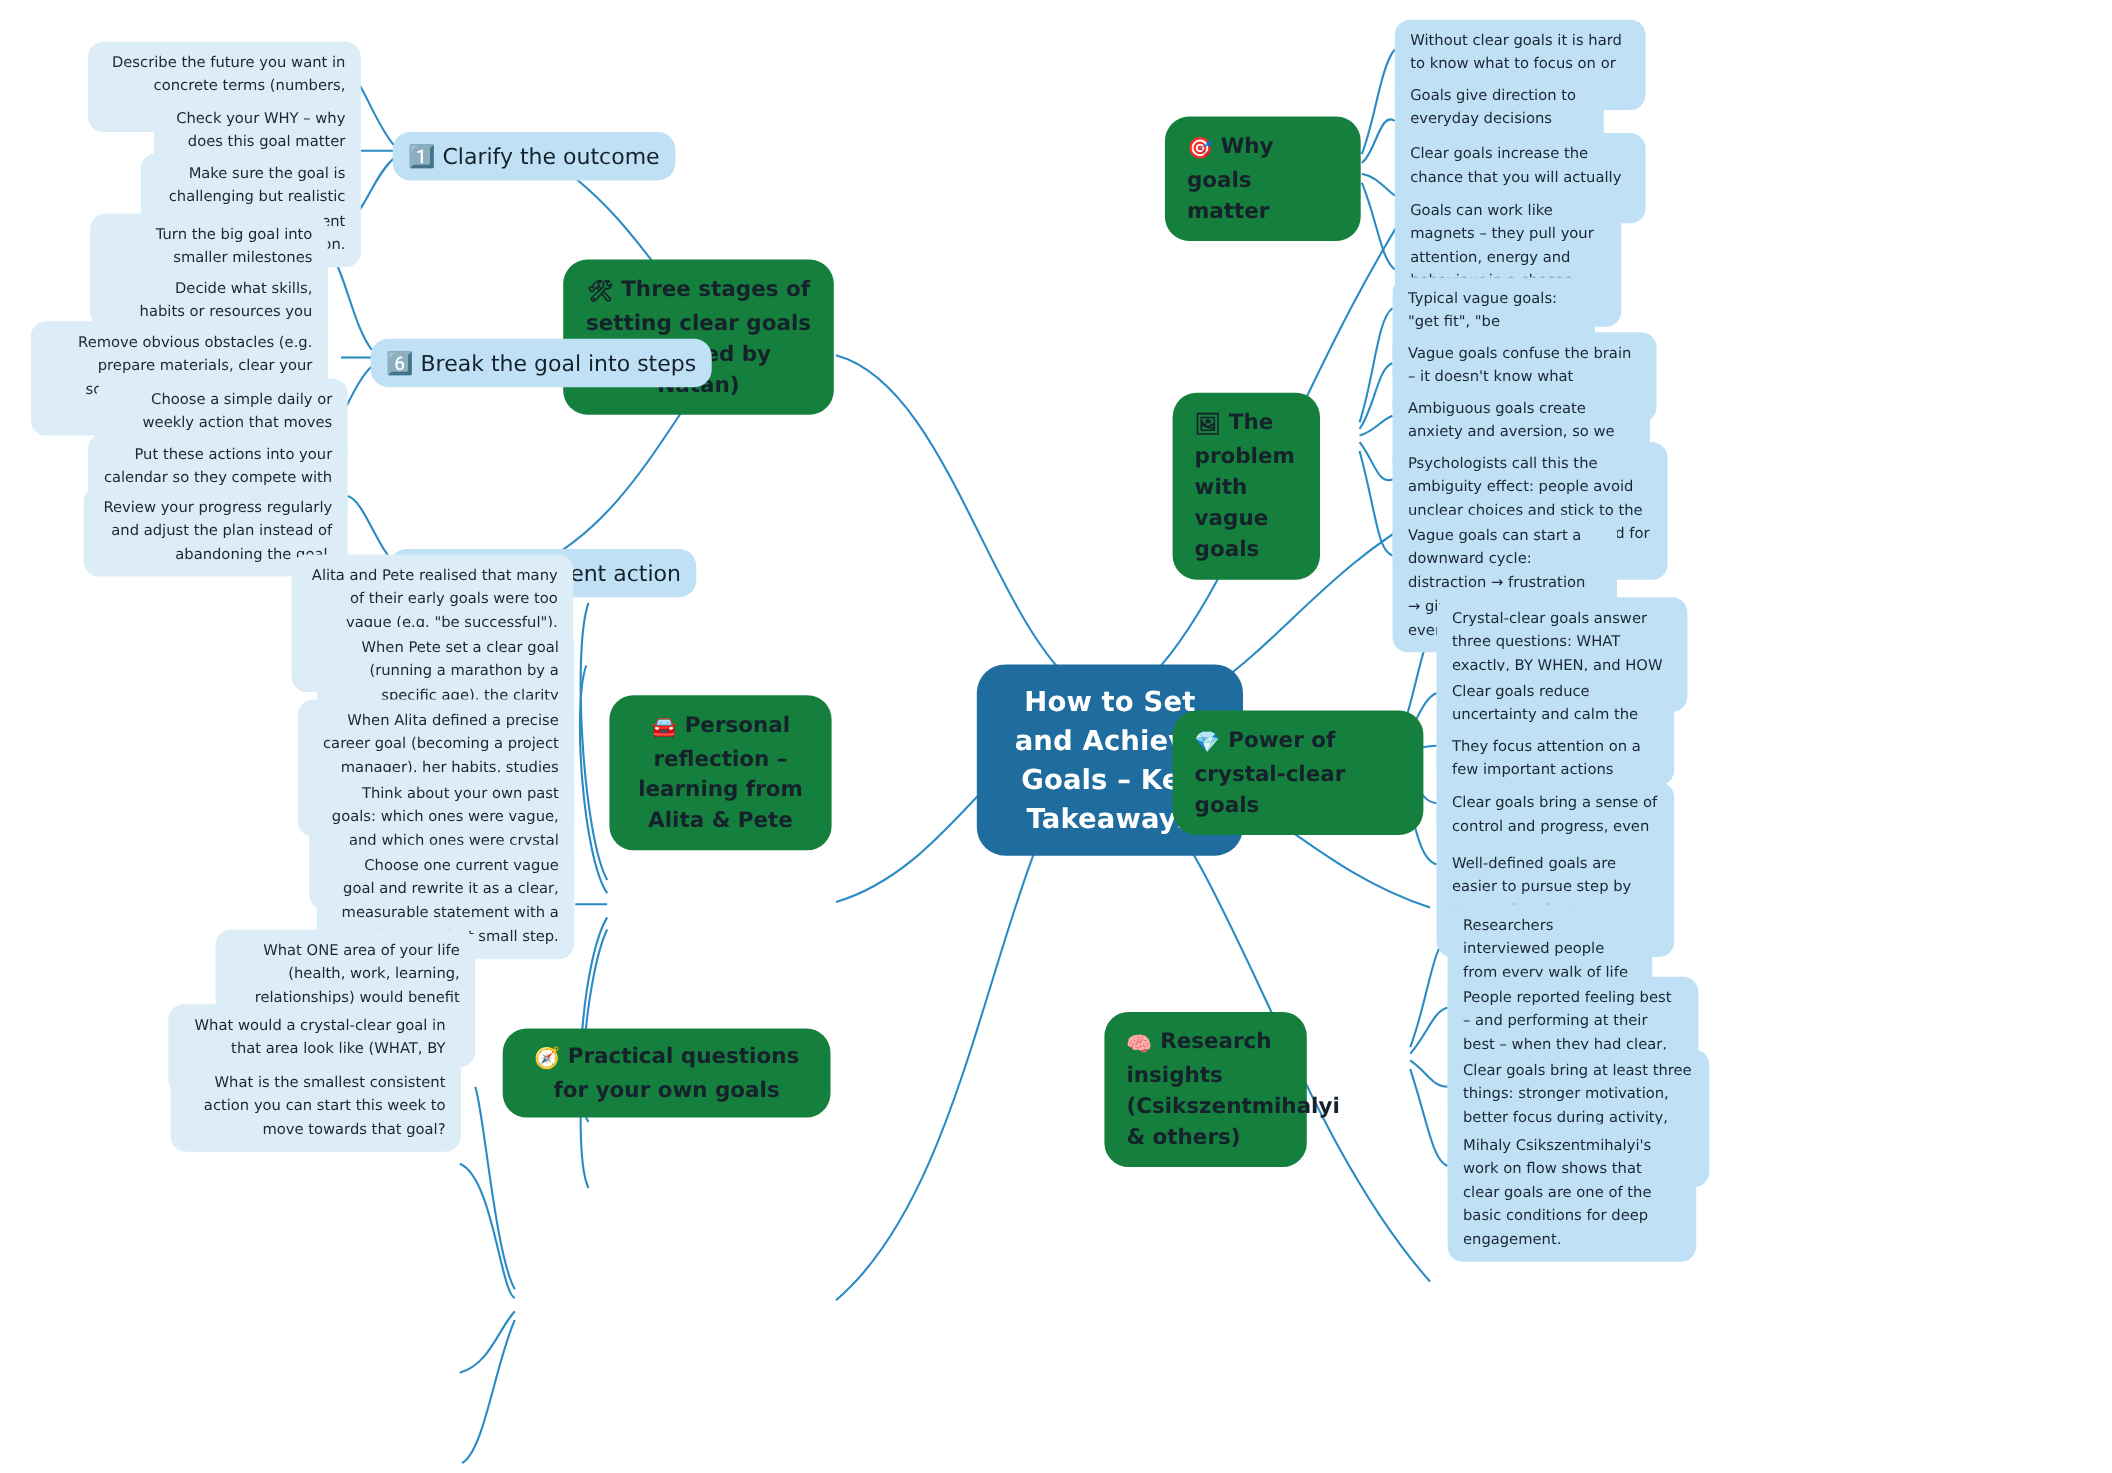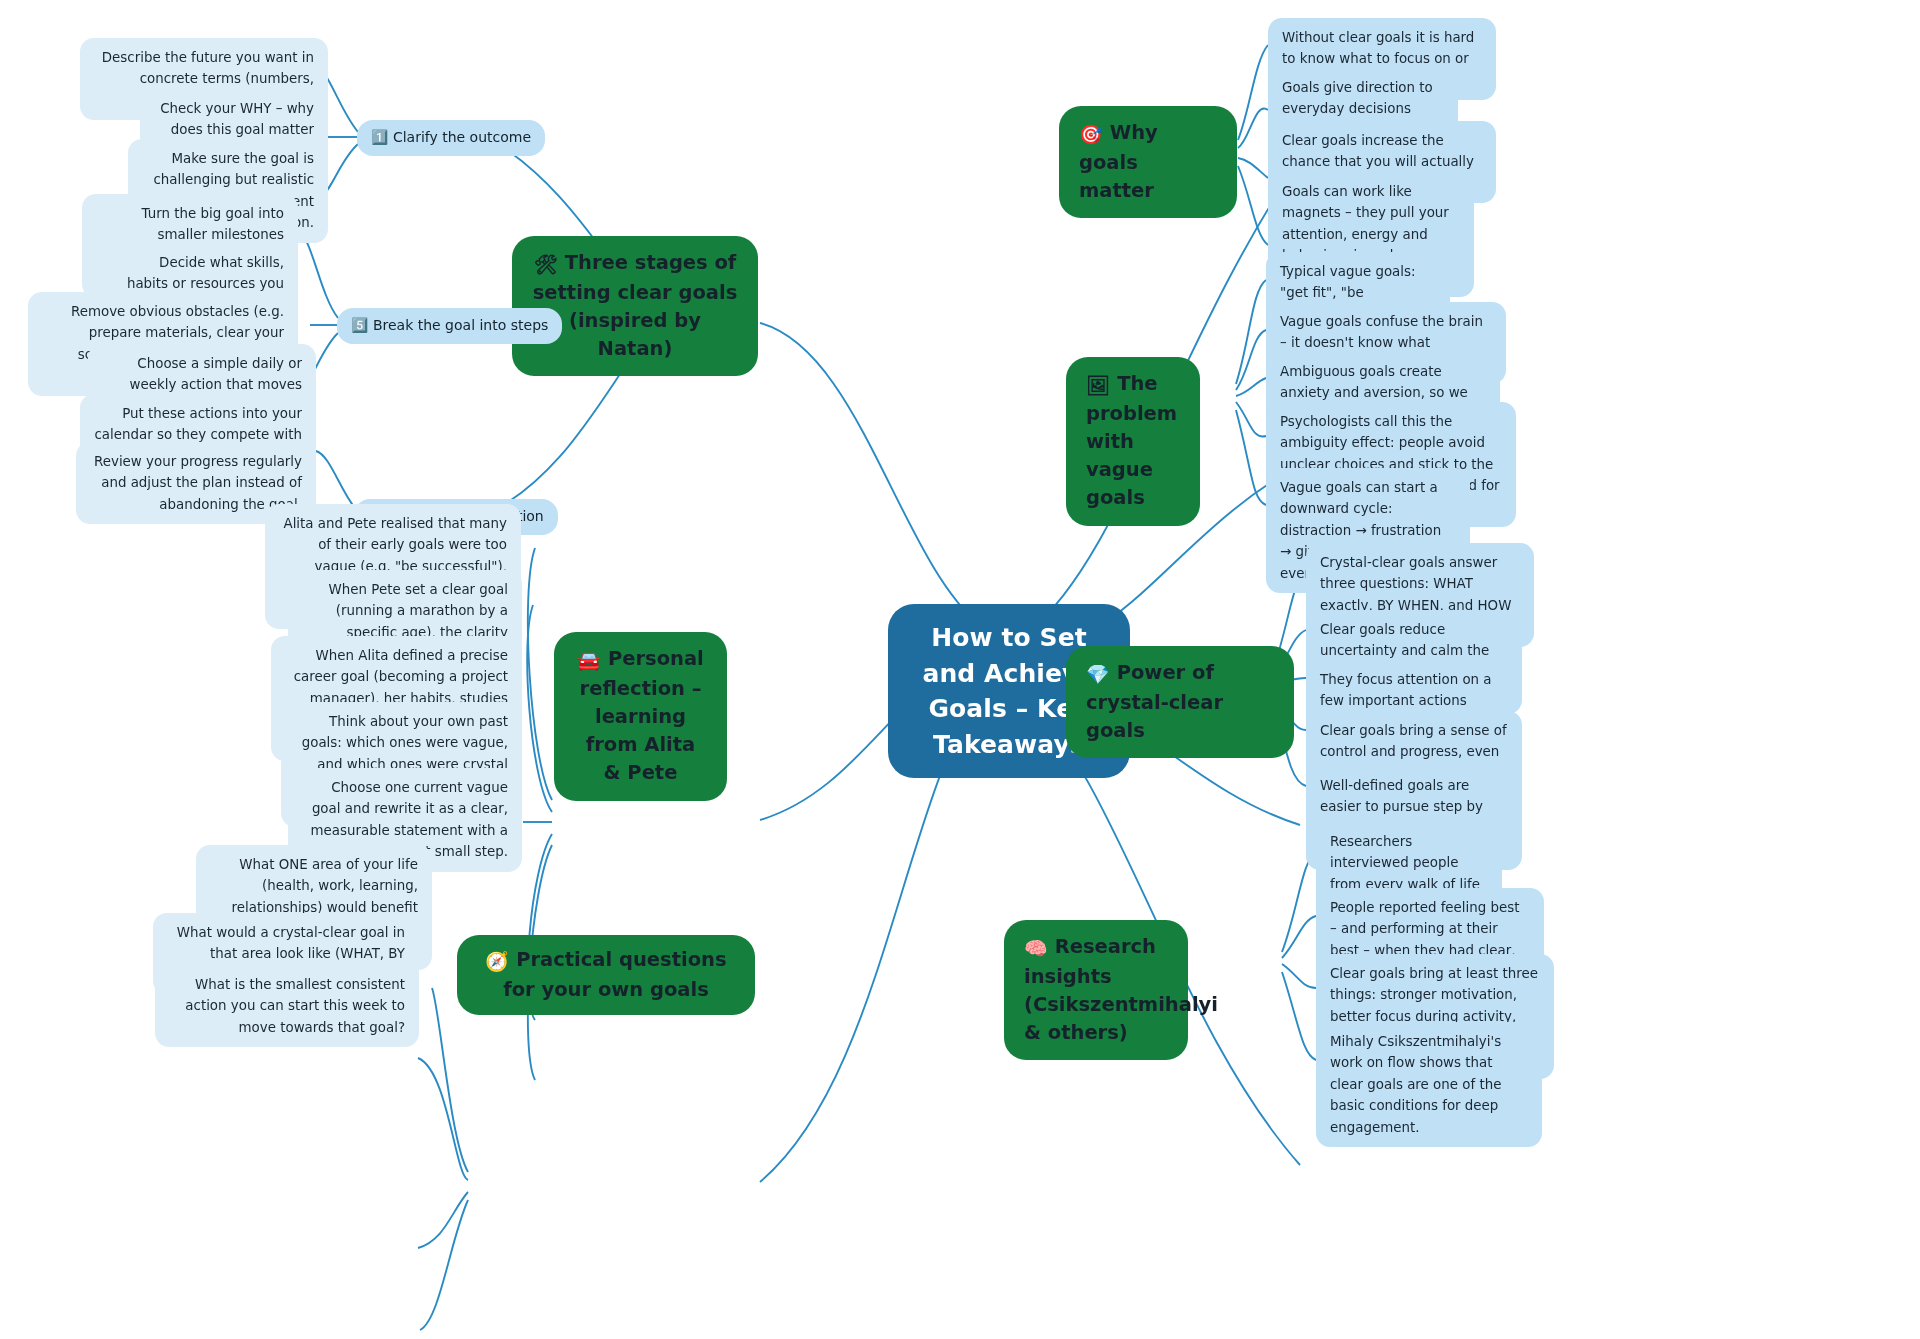--- a/index.html
+++ b/index.html
@@ -32,21 +32,21 @@
     padding:13px 20px;
   }
   .branch .ico{font-size:19px;margin-right:7px;display:inline-block;vertical-align:-2px;}
   .branch.left{text-align:center;}
   .branch.right{text-align:left;}
 
   
   .sub{
     background:#BFE0F5;color:#15222c;
     border-radius:16px;
-    font-size:14px;font-weight:normal;line-height:1.4;
+    font-size:20px;font-weight:normal;line-height:1.4;
     padding:8px 14px;text-align:left;white-space:nowrap;
   }
 
   
   .leaf{
     border-radius:14px;
     font-size:13.4px;line-height:1.6;
     color:#1b2733;
     padding:9px 14px;
     box-sizing:border-box;
@@ -165,34 +165,34 @@
   <div class="node leaf r" style="left:1316px;top:1022px;width:226px;"><span>Mihaly Csikszentmihalyi's work on flow shows that clear goals are one of the basic conditions for deep engagement.</span></div>
 
   <div class="node sub" style="left:357px;top:120px;">
     <span>1️⃣ Clarify the outcome</span>
   </div>
   <div class="node leaf l" style="left:80px;top:38px;width:248px;"><span>Describe the future you want in concrete terms (numbers, dates, visible results).</span></div>
   <div class="node leaf l" style="left:140px;top:89px;width:188px;"><span>Check your WHY – why does this goal matter to you now?</span></div>
   <div class="node leaf l" style="left:128px;top:139px;width:200px;"><span>Make sure the goal is challenging but realistic for your current situation.</span></div>
 
   <div class="node sub" style="left:337px;top:308px;">
-    <span>5️⃣ Break the goal into steps</span>
+    <span>6️⃣ Break the goal into steps</span>
   </div>
   <div class="node leaf l" style="left:82px;top:194px;width:216px;"><span>Turn the big goal into smaller milestones (monthly, weekly, or learning stages).</span></div>
   <div class="node leaf l" style="left:110px;top:243px;width:188px;"><span>Decide what skills, habits or resources you need for each step.</span></div>
   <div class="node leaf l" style="left:28px;top:292px;width:270px;"><span>Remove obvious obstacles (e.g. prepare materials, clear your schedule, create order on your desk).</span></div>
 
   <div class="node sub" style="left:354px;top:499px;">
     <span>3️⃣ Plan consistent action</span>
   </div>
   <div class="node leaf l" style="left:88px;top:344px;width:228px;"><span>Choose a simple daily or weekly action that moves you towards the goal.</span></div>
   <div class="node leaf l" style="left:80px;top:394px;width:236px;"><span>Put these actions into your calendar so they compete with other demands less.</span></div>
   <div class="node leaf l" style="left:76px;top:442px;width:240px;"><span>Review your progress regularly and adjust the plan instead of abandoning the goal.</span></div>
 
-  <div class="node branch left" style="left:554px;top:632px;width:173px;">
+  <div class="node branch left" style="left:554px;top:632px;width:202px;">
     <span class="ico">🚘</span><span>Personal reflection – learning from Alita &amp; Pete</span>
   </div>
   <div class="node leaf l" style="left:265px;top:504px;width:256px;"><span>Alita and Pete realised that many of their early goals were too vague (e.g. "be successful"), which led to confusion and lack of progress.</span></div>
   <div class="node leaf l" style="left:288px;top:570px;width:234px;"><span>When Pete set a clear goal (running a marathon by a specific age), the clarity helped him stay focused and motivated.</span></div>
   <div class="node leaf l" style="left:271px;top:636px;width:251px;"><span>When Alita defined a precise career goal (becoming a project manager), her habits, studies and free time became more ordered.</span></div>
   <div class="node leaf l" style="left:281px;top:702px;width:241px;"><span>Think about your own past goals: which ones were vague, and which ones were crystal clear? What difference did it make?</span></div>
   <div class="node leaf l" style="left:288px;top:768px;width:234px;"><span>Choose one current vague goal and rewrite it as a clear, measurable statement with a deadline and first small step.</span></div>
 
   <div class="node branch left" style="left:457px;top:935px;width:298px;padding:11px 18px;">
     <span class="ico">🧭</span><span>Practical questions for your own goals</span>

